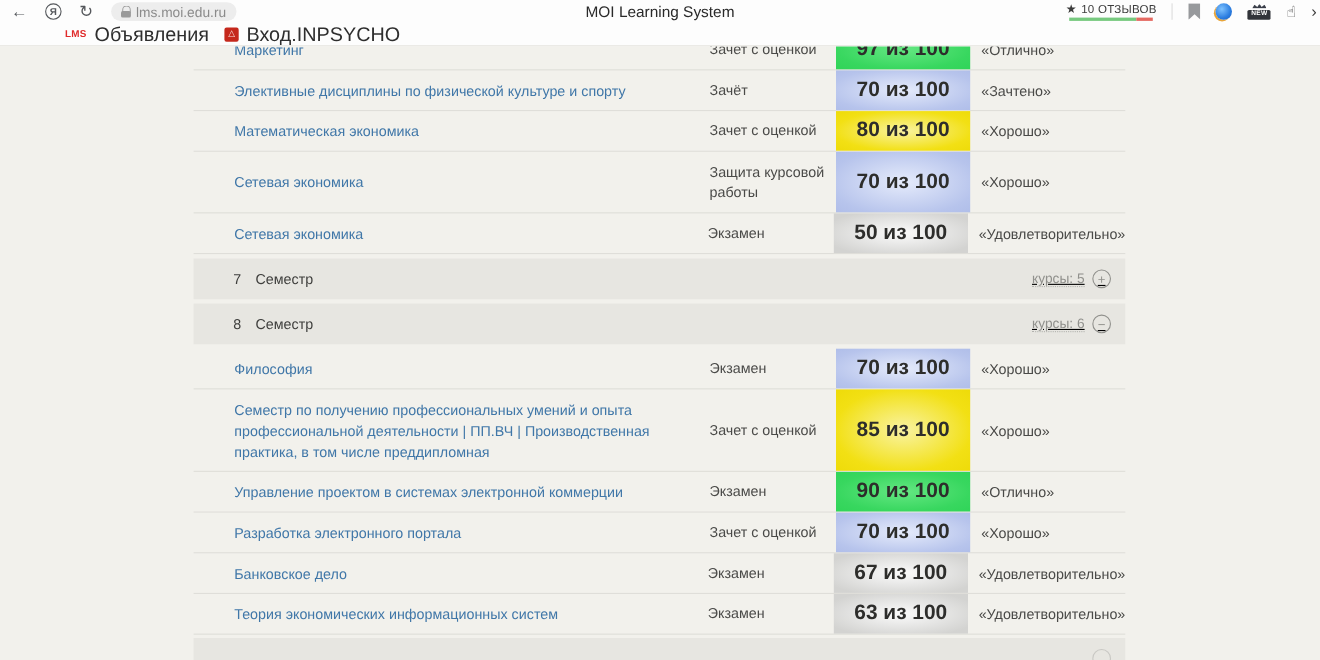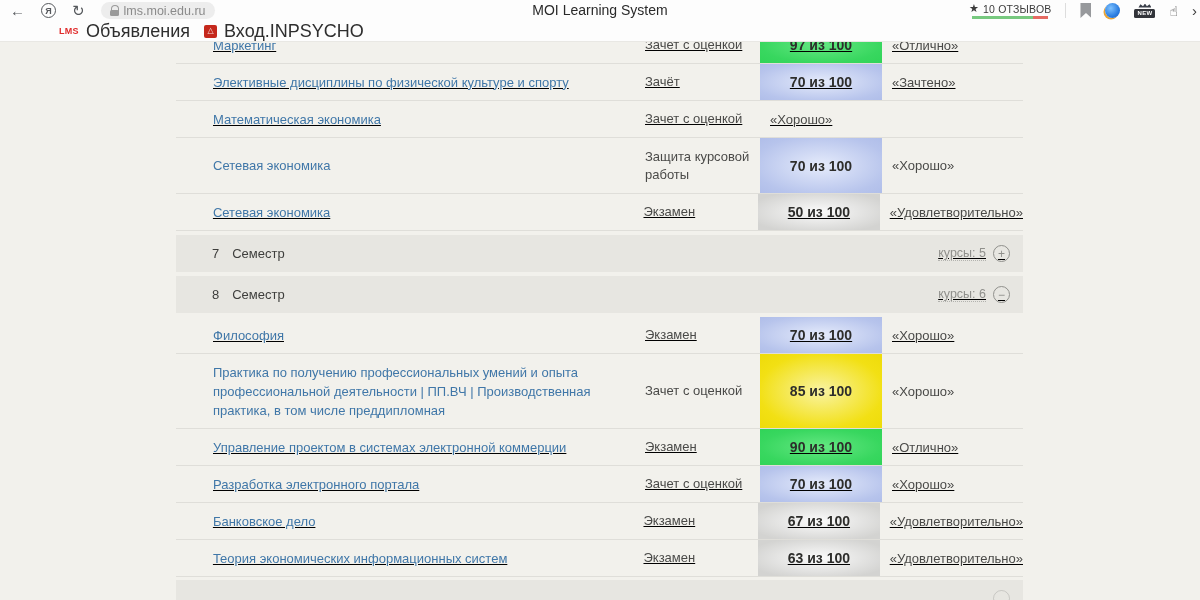--- a/index.html
+++ b/index.html
@@ -51,27 +51,27 @@
   .bm-label { color:#2e2e2e; font-size:18px; }
   .psy-favicon { width:13px; height:13px; background:#c5281c; border-radius:2px;
                  display:flex; align-items:center; justify-content:center; }
   .psy-favicon span { color:#f6d9d6; font-size:8px; line-height:1; }
 
   
   .viewport { position:absolute; top:42px; bottom:0; left:0; right:0; overflow:hidden; background:#f2f1ec; }
   .table-wrap { margin:-15px 0 0 176px; width:847px; }
 
   .row-course { display:flex; align-items:center; border-bottom:1px solid #dfded9; }
-  .h38 { min-height:37px;text-decoration:underline; } .h57 { min-height:56px; } .h76 { min-height:75px; }
+  .h38 { min-height:37px; } .h57 { min-height:56px; } .h76 { min-height:75px; }
   .cell-dot { width:37px; padding-left:9px; align-self:center; }
   .dot { width:17px; height:17px; border-radius:50%; background:#3cc63c; }
   .cell-name { width:432px; padding-right:22px; color:#4077a8; font-size:13px; line-height:19px; text-decoration:none; cursor:pointer; }
   .cell-exam { width:115px; padding-right:10px; color:#4a4a48; font-size:13px; line-height:18px; }
   .cell-score { width:122px; align-self:stretch; display:flex; align-items:center; justify-content:center;
-                font-size:14px; font-weight:bold; color:#2d2d2b; }
+                font-size:19px; font-weight:bold; color:#2d2d2b; }
   .cell-grade { flex:1; padding-left:10px; color:#4a4a48; font-size:13px; }
 
   .cell-score[data-color="green"]  { background:radial-gradient(ellipse at center, #64e782 0%, #38d75f 70%, #30d458 100%); }
   .cell-score[data-color="yellow"] { background:radial-gradient(ellipse at center, #f9f3a2 0%, #f2e014 72%, #eedb09 100%); }
   .cell-score[data-color="blue"]   { background:radial-gradient(ellipse at center, #e5ebfb 0%, #b7c4ec 78%, #b0bee9 100%); }
   .cell-score[data-color="gray"]   { background:radial-gradient(ellipse at center, #fbfbfb 0%, #d3d3d1 85%); }
 
   .row-sem { height:37px; background:#e7e6e1; margin:4px 0; display:flex; align-items:center;
              padding:0 13px 0 36px; }
   .sem-num { color:#3e3e3c; font-size:13px; margin-right:13px; }
@@ -149,20 +149,21 @@
       <a class="cell-name">Элективные дисциплины по физической культуре и спорту</a>
       <div class="cell-exam">Зачёт</div>
       <div class="cell-score" data-color="blue">70 из 100</div>
       <div class="cell-grade">«Зачтено»</div>
     </div>
 
     <div class="row-course h38">
       <div class="cell-dot"><span class="dot"></span></div>
       <a class="cell-name">Математическая экономика</a>
       <div class="cell-exam">Зачет с оценкой</div>
+      <div class="cell-score" data-color="yellow">80 из 100</div>
       <div class="cell-grade">«Хорошо»</div>
     </div>
 
     <div class="row-course h57">
       <div class="cell-dot"><span class="dot"></span></div>
       <a class="cell-name">Сетевая экономика</a>
       <div class="cell-exam">Защита курсовой работы</div>
       <div class="cell-score" data-color="blue">70 из 100</div>
       <div class="cell-grade">«Хорошо»</div>
     </div>
@@ -196,21 +197,21 @@
     <div class="row-course h38">
       <div class="cell-dot"><span class="dot"></span></div>
       <a class="cell-name">Философия</a>
       <div class="cell-exam">Экзамен</div>
       <div class="cell-score" data-color="blue">70 из 100</div>
       <div class="cell-grade">«Хорошо»</div>
     </div>
 
     <div class="row-course h76">
       <div class="cell-dot"><span class="dot"></span></div>
-      <a class="cell-name">Практика по получению профессиональных умений и опыта профессиональной деятельности | ПП.ВЧ | Производственная практика, в том числе преддипломная</a>
+      <a class="cell-name">Семестр по получению профессиональных умений и опыта профессиональной деятельности | ПП.ВЧ | Производственная практика, в том числе преддипломная</a>
       <div class="cell-exam">Зачет с оценкой</div>
       <div class="cell-score" data-color="yellow">85 из 100</div>
       <div class="cell-grade">«Хорошо»</div>
     </div>
 
     <div class="row-course h38">
       <div class="cell-dot"><span class="dot"></span></div>
       <a class="cell-name">Управление проектом в системах электронной коммерции</a>
       <div class="cell-exam">Экзамен</div>
       <div class="cell-score" data-color="green">90 из 100</div>

